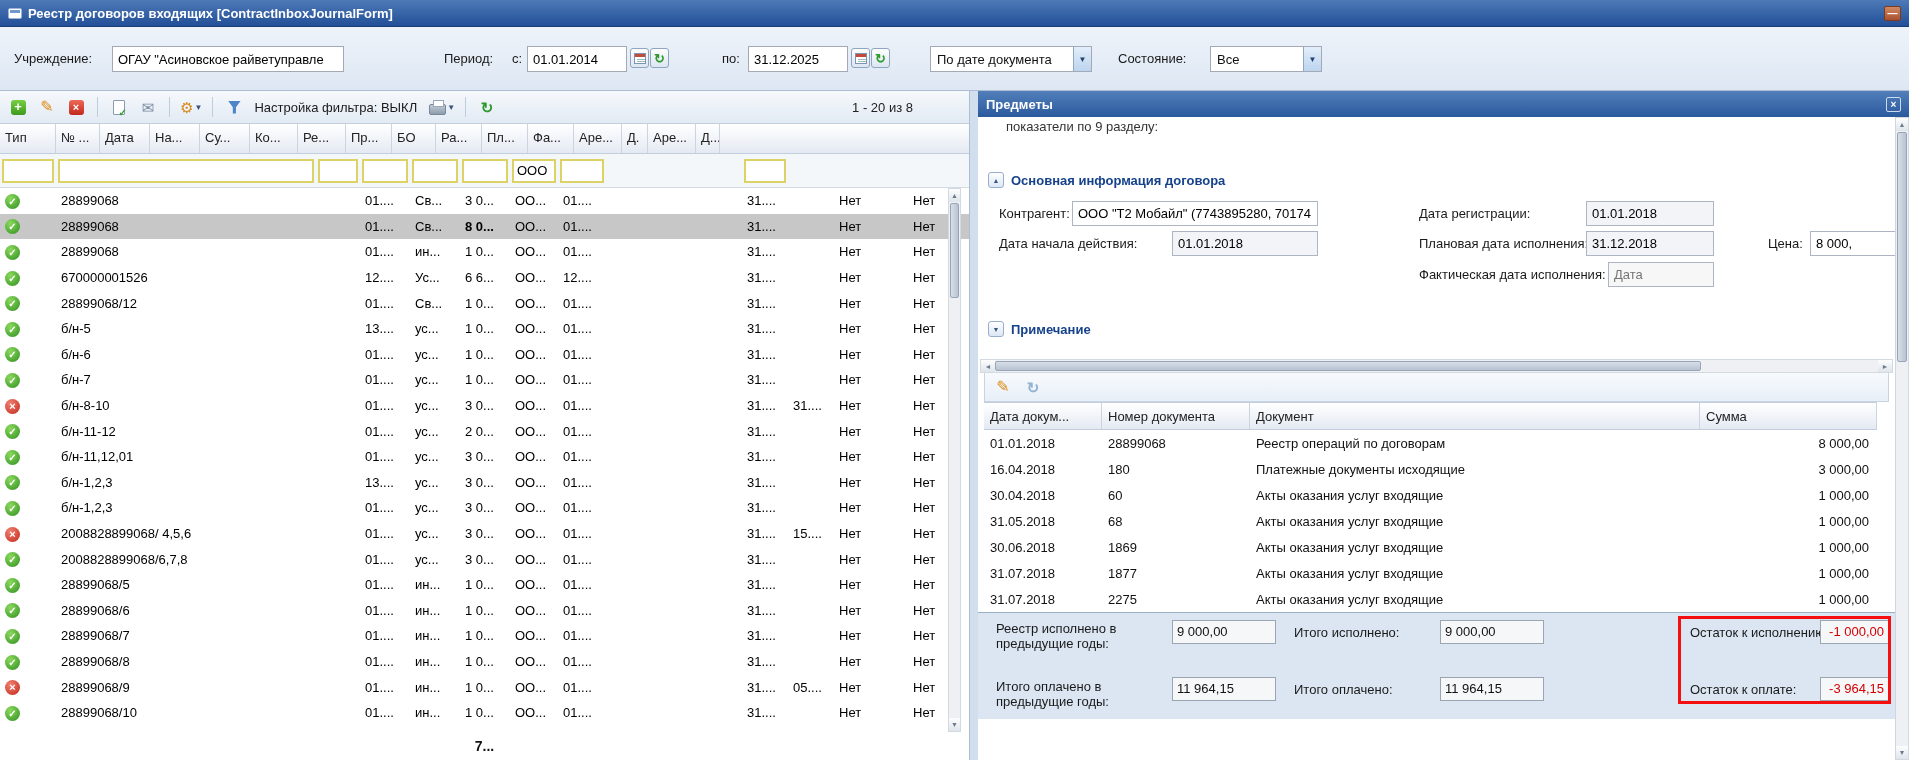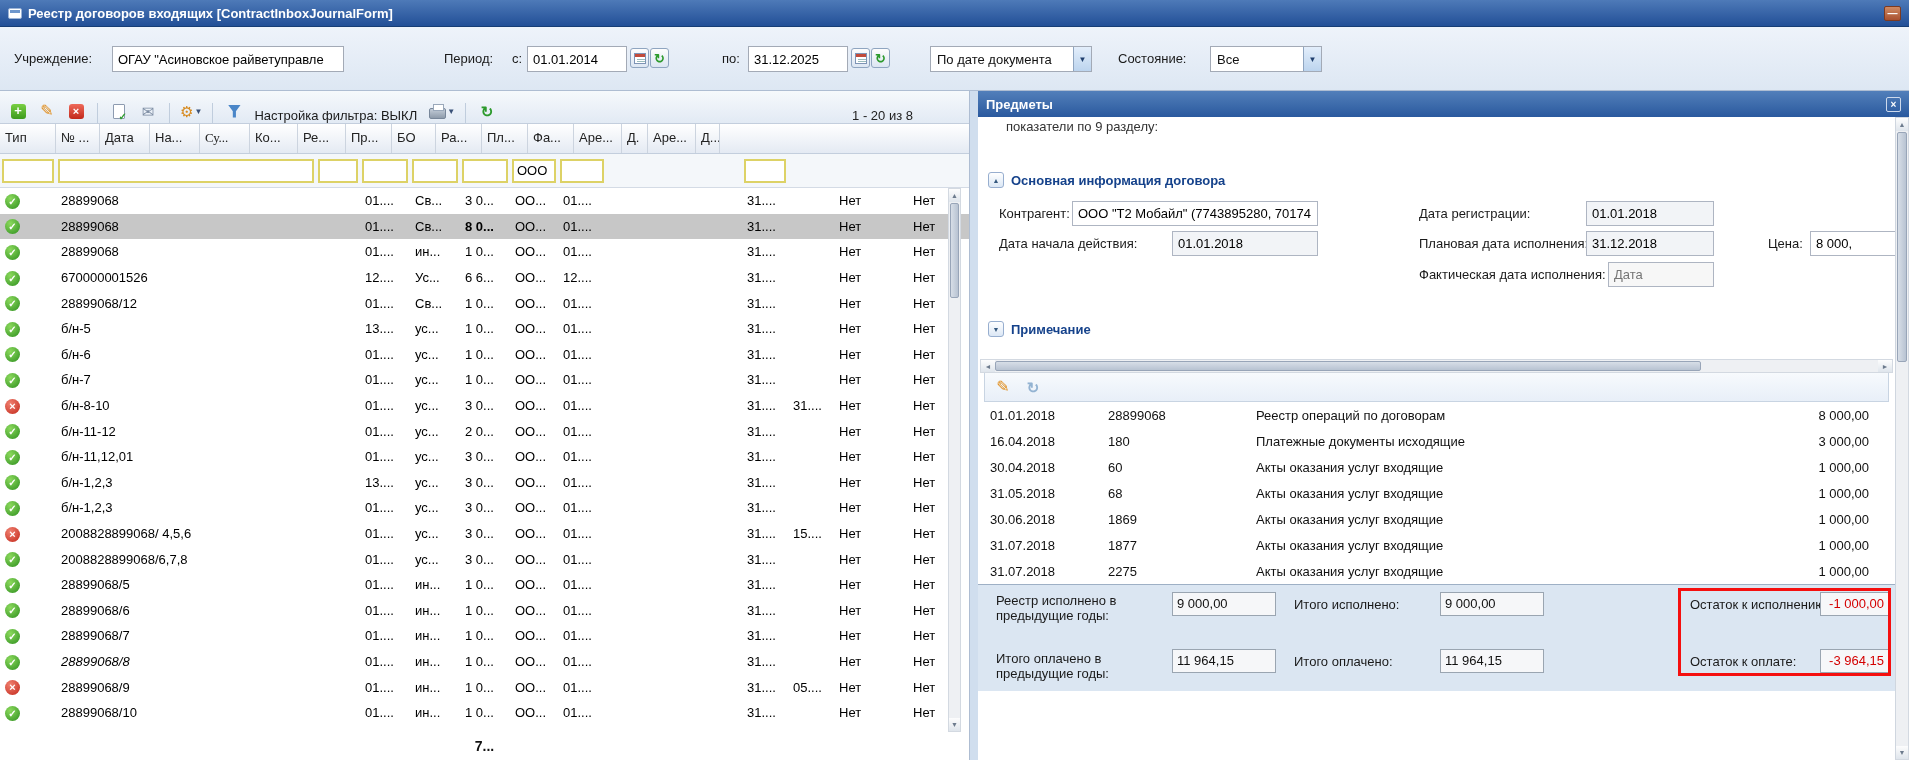--- a/index.html
+++ b/index.html
@@ -29,21 +29,21 @@
 .select .trig{width:18px;height:100%;border-left:1px solid #8fa5c0;background:linear-gradient(#e3eefb,#bcd4ee);display:flex;align-items:center;justify-content:center;color:#1f3f6e;font-size:10px}
 .select .trig::before{content:"▼";font-size:8px}
 
 
 .main{flex:1;display:flex;min-height:0}
 .left-panel{width:970px;flex:0 0 970px;background:#fff;border-right:1px solid #aebdd2;display:flex;flex-direction:column;position:relative;overflow:hidden}
 .splitter{width:8px;flex:0 0 8px;background:#d0deee}
 .right-panel{flex:1;display:flex;flex-direction:column;background:#fff;min-width:0}
 
 
-.grid-toolbar{height:33px;flex:0 0 33px;background:linear-gradient(#f6f9fc,#e2eaf4);border-bottom:1px solid #c3cedd;display:flex;align-items:flex-end;padding:0 6px;gap:5px}
+.grid-toolbar{height:33px;flex:0 0 33px;background:linear-gradient(#f6f9fc,#e2eaf4);border-bottom:1px solid #c3cedd;display:flex;align-items:center;padding:0 6px;gap:5px}
 .tbtn{height:24px;min-width:24px;display:flex;align-items:center;justify-content:center;border:1px solid transparent;border-radius:3px;gap:1px}
 .tsep{width:1px;height:20px;background:#c0cddd;margin:0 4px}
 .i-add{width:15px;height:15px;background:linear-gradient(#79cf43,#3c9a1d);border-radius:3px;color:#fff;font-weight:bold;font-size:13px;line-height:14px;text-align:center}
 .i-add::before{content:"+"}
 .i-edit{color:#e08a14;font-size:16px;line-height:16px}
 .i-edit::before{content:"✎"}
 .i-del{width:15px;height:15px;background:linear-gradient(#ee6a5a,#c2271a);border-radius:3px;color:#fff;font-weight:bold;font-size:11px;line-height:15px;text-align:center}
 .i-del::before{content:"×"}
 .i-doc{width:12px;height:15px;background:#fff;border:1px solid #8d9bb0;border-radius:1px;position:relative}
 .i-doc::after{content:"✓";position:absolute;right:-3px;bottom:-4px;color:#2e9e2e;font-size:10px;font-weight:bold}
@@ -220,21 +220,21 @@
             <span class="i-refresh"></span>
           </span>
         <span class="rec-count">1 - 20 из 8</span>
       </div>
 
       <div class="lg-head" id="lg-head">
           <div class="lg-hcell" style="width: 56px;">Тип</div>
           <div class="lg-hcell" style="width: 44px;">№ ...</div>
           <div class="lg-hcell" style="width: 50px;">Дата</div>
           <div class="lg-hcell" style="width: 50px;">На...</div>
-          <div class="lg-hcell" style="width: 50px; font-family: Liberation Serif, serif;">Су...</div>
+          <div class="lg-hcell" style="width: 50px;">Су...</div>
           <div class="lg-hcell" style="width: 48px;">Ко...</div>
           <div class="lg-hcell" style="width: 48px;">Ре...</div>
           <div class="lg-hcell" style="width: 46px;">Пр...</div>
           <div class="lg-hcell" style="width: 44px;">БО</div>
           <div class="lg-hcell" style="width: 46px;">Ра...</div>
           <div class="lg-hcell" style="width: 46px;">Пл...</div>
           <div class="lg-hcell" style="width: 46px;">Фа...</div>
           <div class="lg-hcell" style="width: 48px;">Аре...</div>
           <div class="lg-hcell" style="width: 26px;">Д.</div>
           <div class="lg-hcell" style="width: 48px;">Аре...</div>
@@ -597,21 +597,21 @@
             <div class="lg-cell" style="width: 46px;"></div>
             <div class="lg-cell" style="width: 46px;">31....</div>
             <div class="lg-cell" style="width: 46px;"></div>
             <div class="lg-cell" style="width: 48px;">Нет</div>
             <div class="lg-cell" style="width: 26px;"></div>
             <div class="lg-cell" style="width: 48px;">Нет</div>
             <div class="lg-cell" style="width: 24px;"></div>
           </div>
           <div class="lg-row">
             <div class="lg-cell" style="width: 56px;"><span class="dot ok"></span></div>
-            <div class="lg-cell" style="width: 260px; font-style: italic;">28899068/8</div>
+            <div class="lg-cell" style="width: 260px;">28899068/8</div>
             <div class="lg-cell" style="width: 44px;"></div>
             <div class="lg-cell" style="width: 50px;">01....</div>
             <div class="lg-cell" style="width: 50px;">ин...</div>
             <div class="lg-cell" style="width: 50px;">1 0...</div>
             <div class="lg-cell" style="width: 48px;">ОО...</div>
             <div class="lg-cell" style="width: 48px;">01....</div>
             <div class="lg-cell" style="width: 46px;"></div>
             <div class="lg-cell" style="width: 44px;"></div>
             <div class="lg-cell" style="width: 46px;"></div>
             <div class="lg-cell" style="width: 46px;">31....</div>
@@ -730,20 +730,26 @@
           <div class="tab-toolbar">
             <span class="tbtn">
                 <span class="i-edit"></span>
               </span>
             <span class="tbtn">
                 <span class="i-refresh2"></span>
               </span>
           </div>
 
           <div class="eg">
+            <div class="eg-head" id="eg-head">
+                <div class="eg-hcell c0">Дата докум...</div>
+                <div class="eg-hcell c1">Номер документа</div>
+                <div class="eg-hcell c2">Документ</div>
+                <div class="eg-hcell c3">Сумма</div>
+              </div>
             <div id="eg-body">
                 <div class="eg-row">
                   <div class="eg-cell c0">01.01.2018</div>
                   <div class="eg-cell c1">28899068</div>
                   <div class="eg-cell c2">Реестр операций по договорам</div>
                   <div class="eg-cell c3">8 000,00</div>
                 </div>
                 <div class="eg-row">
                   <div class="eg-cell c0">16.04.2018</div>
                   <div class="eg-cell c1">180</div>

